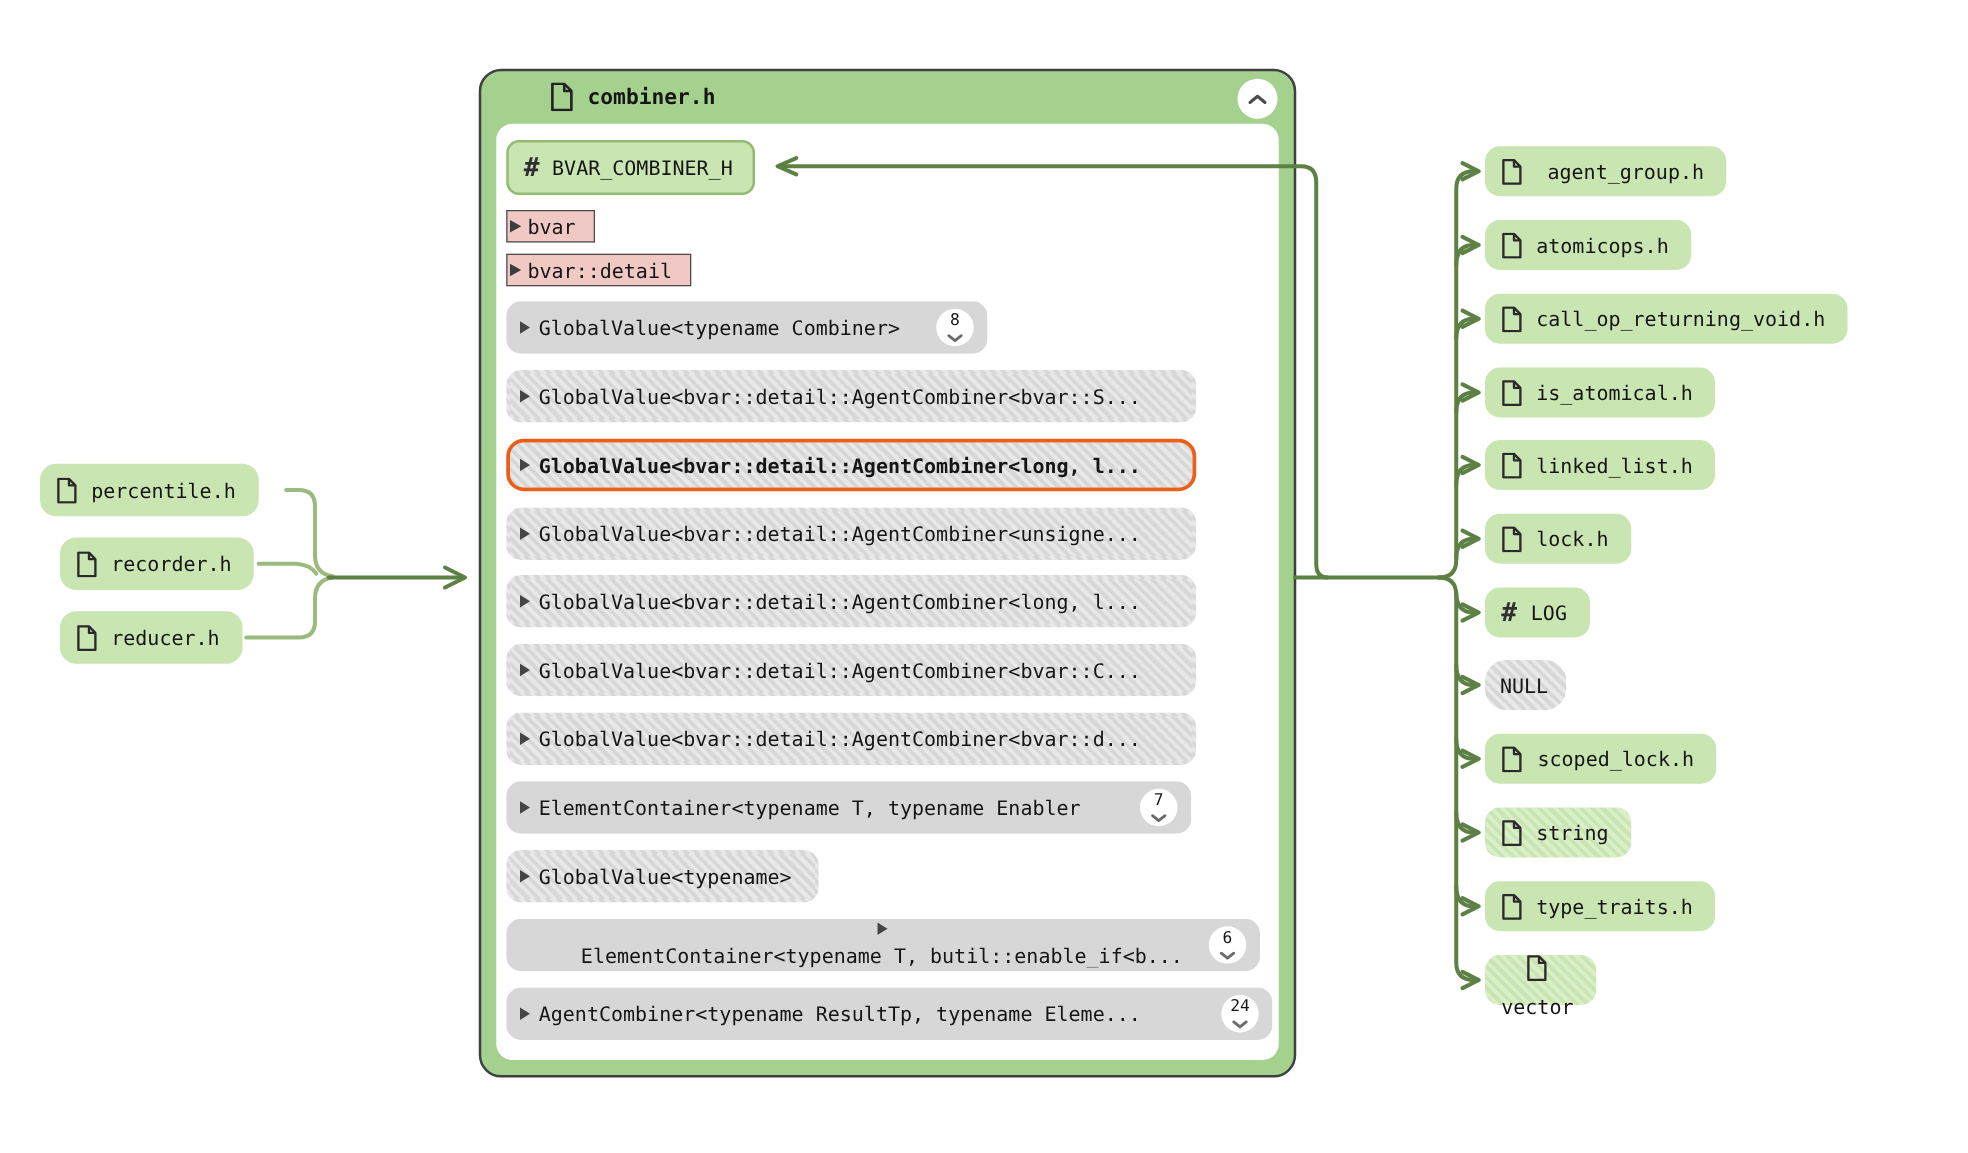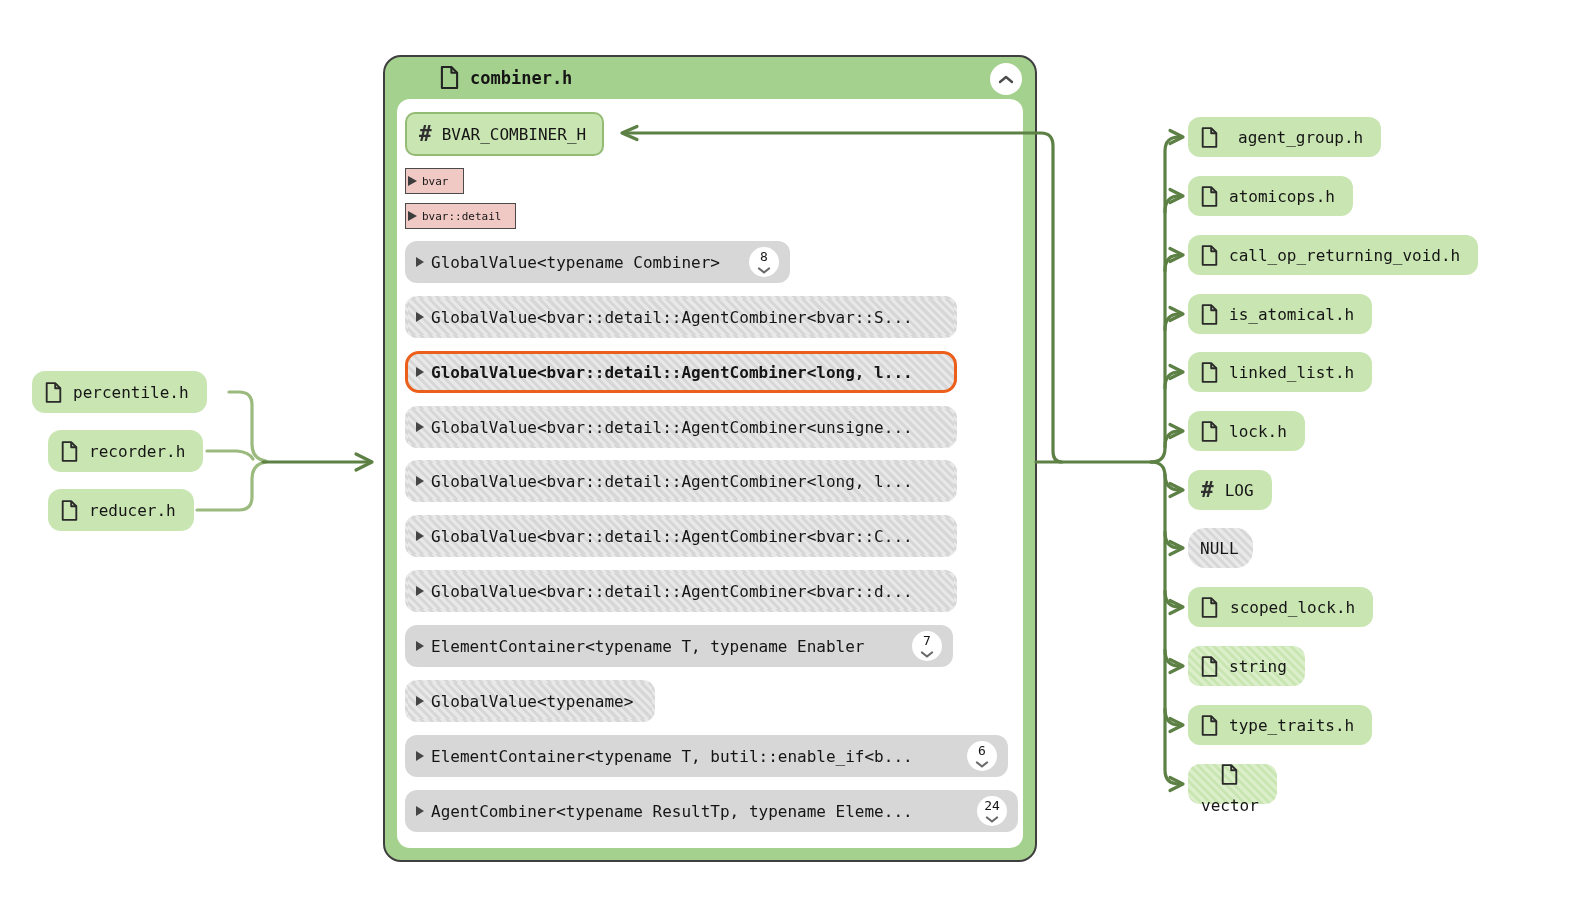--- a/index.html
+++ b/index.html
@@ -47,21 +47,21 @@
   
   .macro-chip{
     left:405px;top:112px;height:44px;border-radius:10px;z-index:3;
     background:var(--chip-green);border:2px solid var(--macro-border);
     padding:0 16px 0 12px;gap:10px;
   }
   .hash-glyph{font-size:21px;font-weight:600;color:#2f2f2f;line-height:1;}
   
   .ns-chip{
     left:405px;height:26px;background:var(--pink);border:1.5px solid var(--pink-border);
-    padding:0 14px 0 16px;font-size:11px;z-index:3;
+    padding:0 14px 0 16px;font-size:16px;z-index:3;
   }
   .ns-tri{
     position:absolute;left:2px;top:50%;transform:translateY(-50%);
     width:0;height:0;border:5px solid transparent;border-left:9px solid #3c3c3c;border-right:none;
   }
   
   .row{
     left:405px;height:42px;border-radius:12px;border:3px solid transparent;
     padding:0 10px 0 8px;gap:7px;overflow:hidden;z-index:3;
   }
@@ -217,21 +217,21 @@
           <path d="M2 1.5 L7 5.5 L12 1.5" fill="none" stroke="#6a6a6a" stroke-width="2.2" stroke-linecap="round" stroke-linejoin="round"></path>
         </svg>
     </span>
   </div>
 
   <div class="chip row row-striped" style="top:680px;width:250px;">
     <span class="row-tri"></span>
     <span>GlobalValue&lt;typename&gt;</span>
   </div>
 
-  <div class="chip row row-solid" style="top:735px;width:603px;">
+  <div class="chip row row-solid" style="top:735px;width:603px;flex-direction:column;">
     <span class="row-tri"></span>
     <span>ElementContainer&lt;typename T, butil::enable_if&lt;b...</span>
     <span class="badge">
       <span class="badge-num">6</span>
       <svg class="badge-chev" width="14" height="7" viewBox="0 0 14 7">
           <path d="M2 1.5 L7 5.5 L12 1.5" fill="none" stroke="#6a6a6a" stroke-width="2.2" stroke-linecap="round" stroke-linejoin="round"></path>
         </svg>
     </span>
   </div>
 

